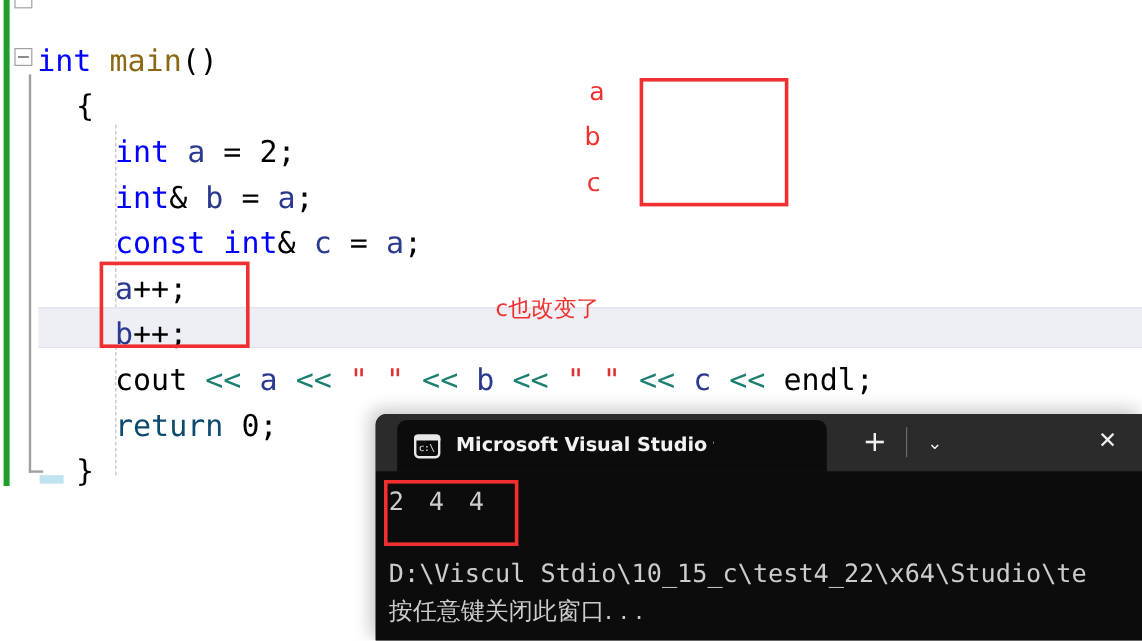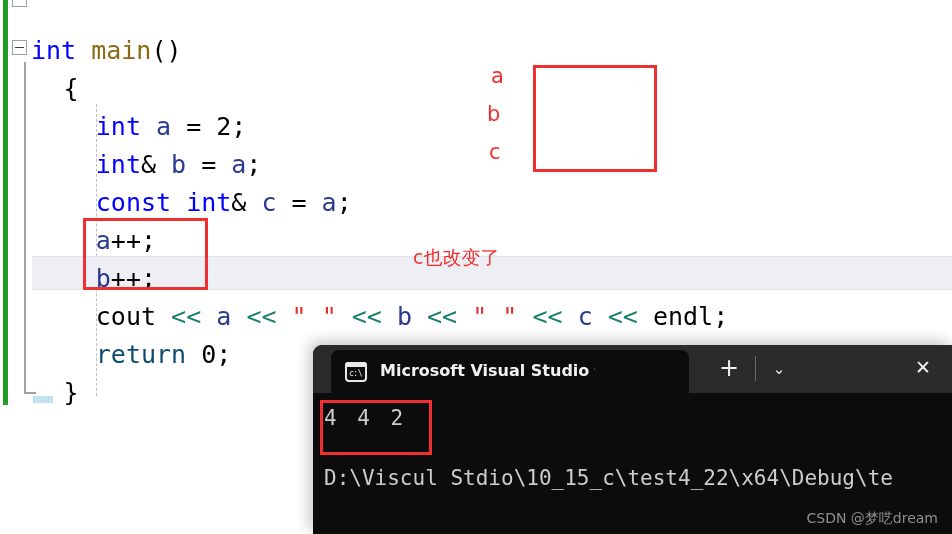--- a/index.html
+++ b/index.html
@@ -335,21 +335,21 @@
       <div id="term-tab-close">✕</div>
 
       <div id="term-new-tab">+</div>
 
       <div id="term-divider"></div>
 
       <div id="term-dropdown">⌄</div>
     </div>
 
     <div id="term-body">
-      <div class="term-line" id="term-out-nums">4 4 2</div>
-      <div class="term-line" id="term-path">D:\Viscul Stdio\10_15_c\test4_22\x64\Debug\te</div>
-      <div id="watermark">CSDN @梦呓dream</div>
+      <div class="term-line" id="term-out-nums">2 4 4</div>
+      <div class="term-line" id="term-path">D:\Viscul Stdio\10_15_c\test4_22\x64\Studio\te</div>
+      <div class="term-line" id="term-prompt">按任意键关闭此窗口. . .</div>
     </div>
   </div>
 
   <div class="annot-rect" id="rect-out"></div>
 
 </div>
 
 </body></html>

